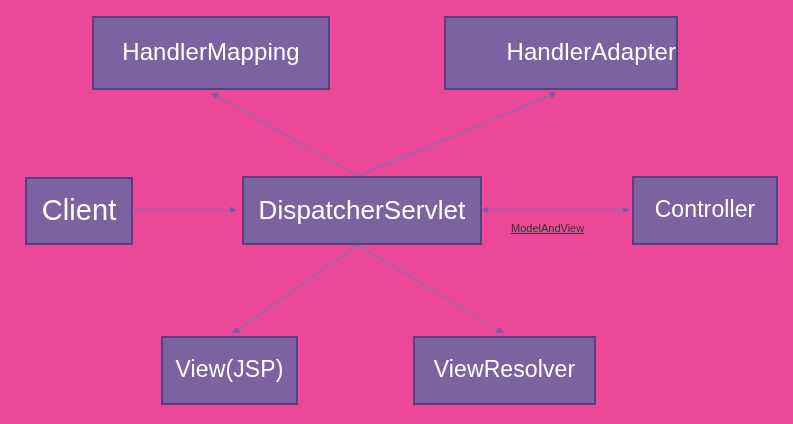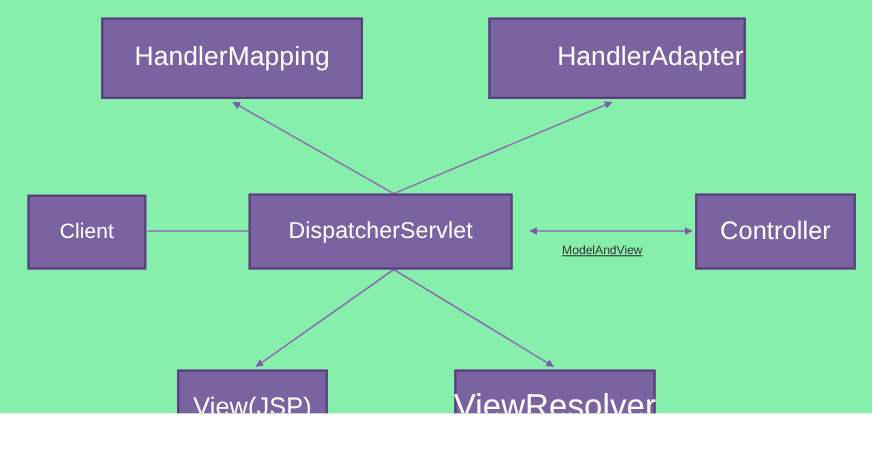--- a/index.html
+++ b/index.html
@@ -50,21 +50,21 @@
     font-family: "Liberation Sans", sans-serif;
     font-size: 11px;
     line-height: 1;
     white-space: nowrap;
     text-decoration: underline;
   }
 </style>
 </head>
 <body>
 
-<div id="diagram-canvas" style="width: 793px; height: 376px; background: #86efac;">
+<div id="diagram-canvas" style="width: 793px; height: 424px; background: #ec4899;">
 
   <svg id="edge-layer" viewBox="0 0 793 424" width="793" height="424" xmlns="http://www.w3.org/2000/svg">
     <defs>
       <marker id="arrow-end" viewBox="0 0 10 10" refX="9" refY="5" markerWidth="5" markerHeight="5" orient="auto-start-reverse">
         <path d="M 0 0 L 10 5 L 0 10 z" fill="#7a5ca5"></path>
       </marker>
       <marker id="arrow-start" viewBox="0 0 10 10" refX="9" refY="5" markerWidth="5" markerHeight="5" orient="auto-start-reverse">
         <path d="M 0 0 L 10 5 L 0 10 z" fill="#7a5ca5"></path>
       </marker>
     </defs>
@@ -79,35 +79,35 @@
   </svg>
 
   <div class="node" style="left: 92px; top: 16px; width: 238px; height: 74px; font-size: 24px; background: rgb(123, 98, 160); border-color: rgb(90, 63, 126); color: rgb(255, 255, 255);">
     <span class="node-label">HandlerMapping</span>
   </div>
 
   <div class="node" style="left: 444px; top: 16px; width: 234px; height: 74px; font-size: 24px; background: rgb(123, 98, 160); border-color: rgb(90, 63, 126); color: rgb(255, 255, 255); justify-content: flex-end;">
     <span class="node-label">HandlerAdapter</span>
   </div>
 
-  <div class="node" style="left: 25px; top: 177px; width: 108px; height: 68px; font-size: 19px; background: rgb(123, 98, 160); border-color: rgb(90, 63, 126); color: rgb(255, 255, 255);">
+  <div class="node" style="left: 25px; top: 177px; width: 108px; height: 68px; font-size: 29px; background: rgb(123, 98, 160); border-color: rgb(90, 63, 126); color: rgb(255, 255, 255);">
     <span class="node-label">Client</span>
   </div>
 
-  <div class="node" style="left: 226px; top: 176px; width: 240px; height: 69px; font-size: 21px; background: rgb(123, 98, 160); border-color: rgb(90, 63, 126); color: rgb(255, 255, 255);">
+  <div class="node" style="left: 242px; top: 176px; width: 240px; height: 69px; font-size: 26px; background: rgb(123, 98, 160); border-color: rgb(90, 63, 126); color: rgb(255, 255, 255);">
     <span class="node-label">DispatcherServlet</span>
   </div>
 
   <div class="node" style="left: 161px; top: 336px; width: 137px; height: 69px; font-size: 23px; background: rgb(123, 98, 160); border-color: rgb(90, 63, 126); color: rgb(255, 255, 255);">
     <span class="node-label">View(JSP)</span>
   </div>
 
   <div class="node" style="left: 632px; top: 176px; width: 146px; height: 69px; font-size: 23px; background: rgb(123, 98, 160); border-color: rgb(90, 63, 126); color: rgb(255, 255, 255);">
     <span class="node-label">Controller</span>
   </div>
 
-  <div class="node" style="left: 413px; top: 336px; width: 183px; height: 69px; font-size: 30px; background: rgb(123, 98, 160); border-color: rgb(90, 63, 126); color: rgb(255, 255, 255); text-align: right;">
+  <div class="node" style="left: 413px; top: 336px; width: 183px; height: 69px; font-size: 23px; background: rgb(123, 98, 160); border-color: rgb(90, 63, 126); color: rgb(255, 255, 255); text-align: right;">
     <span class="node-label">ViewResolver</span>
   </div>
 
   <div class="edge-label" style="left: 511px; top: 223px; color: rgb(51, 51, 51);">ModelAndView</div>
 
 </div>
 
 </body></html>

